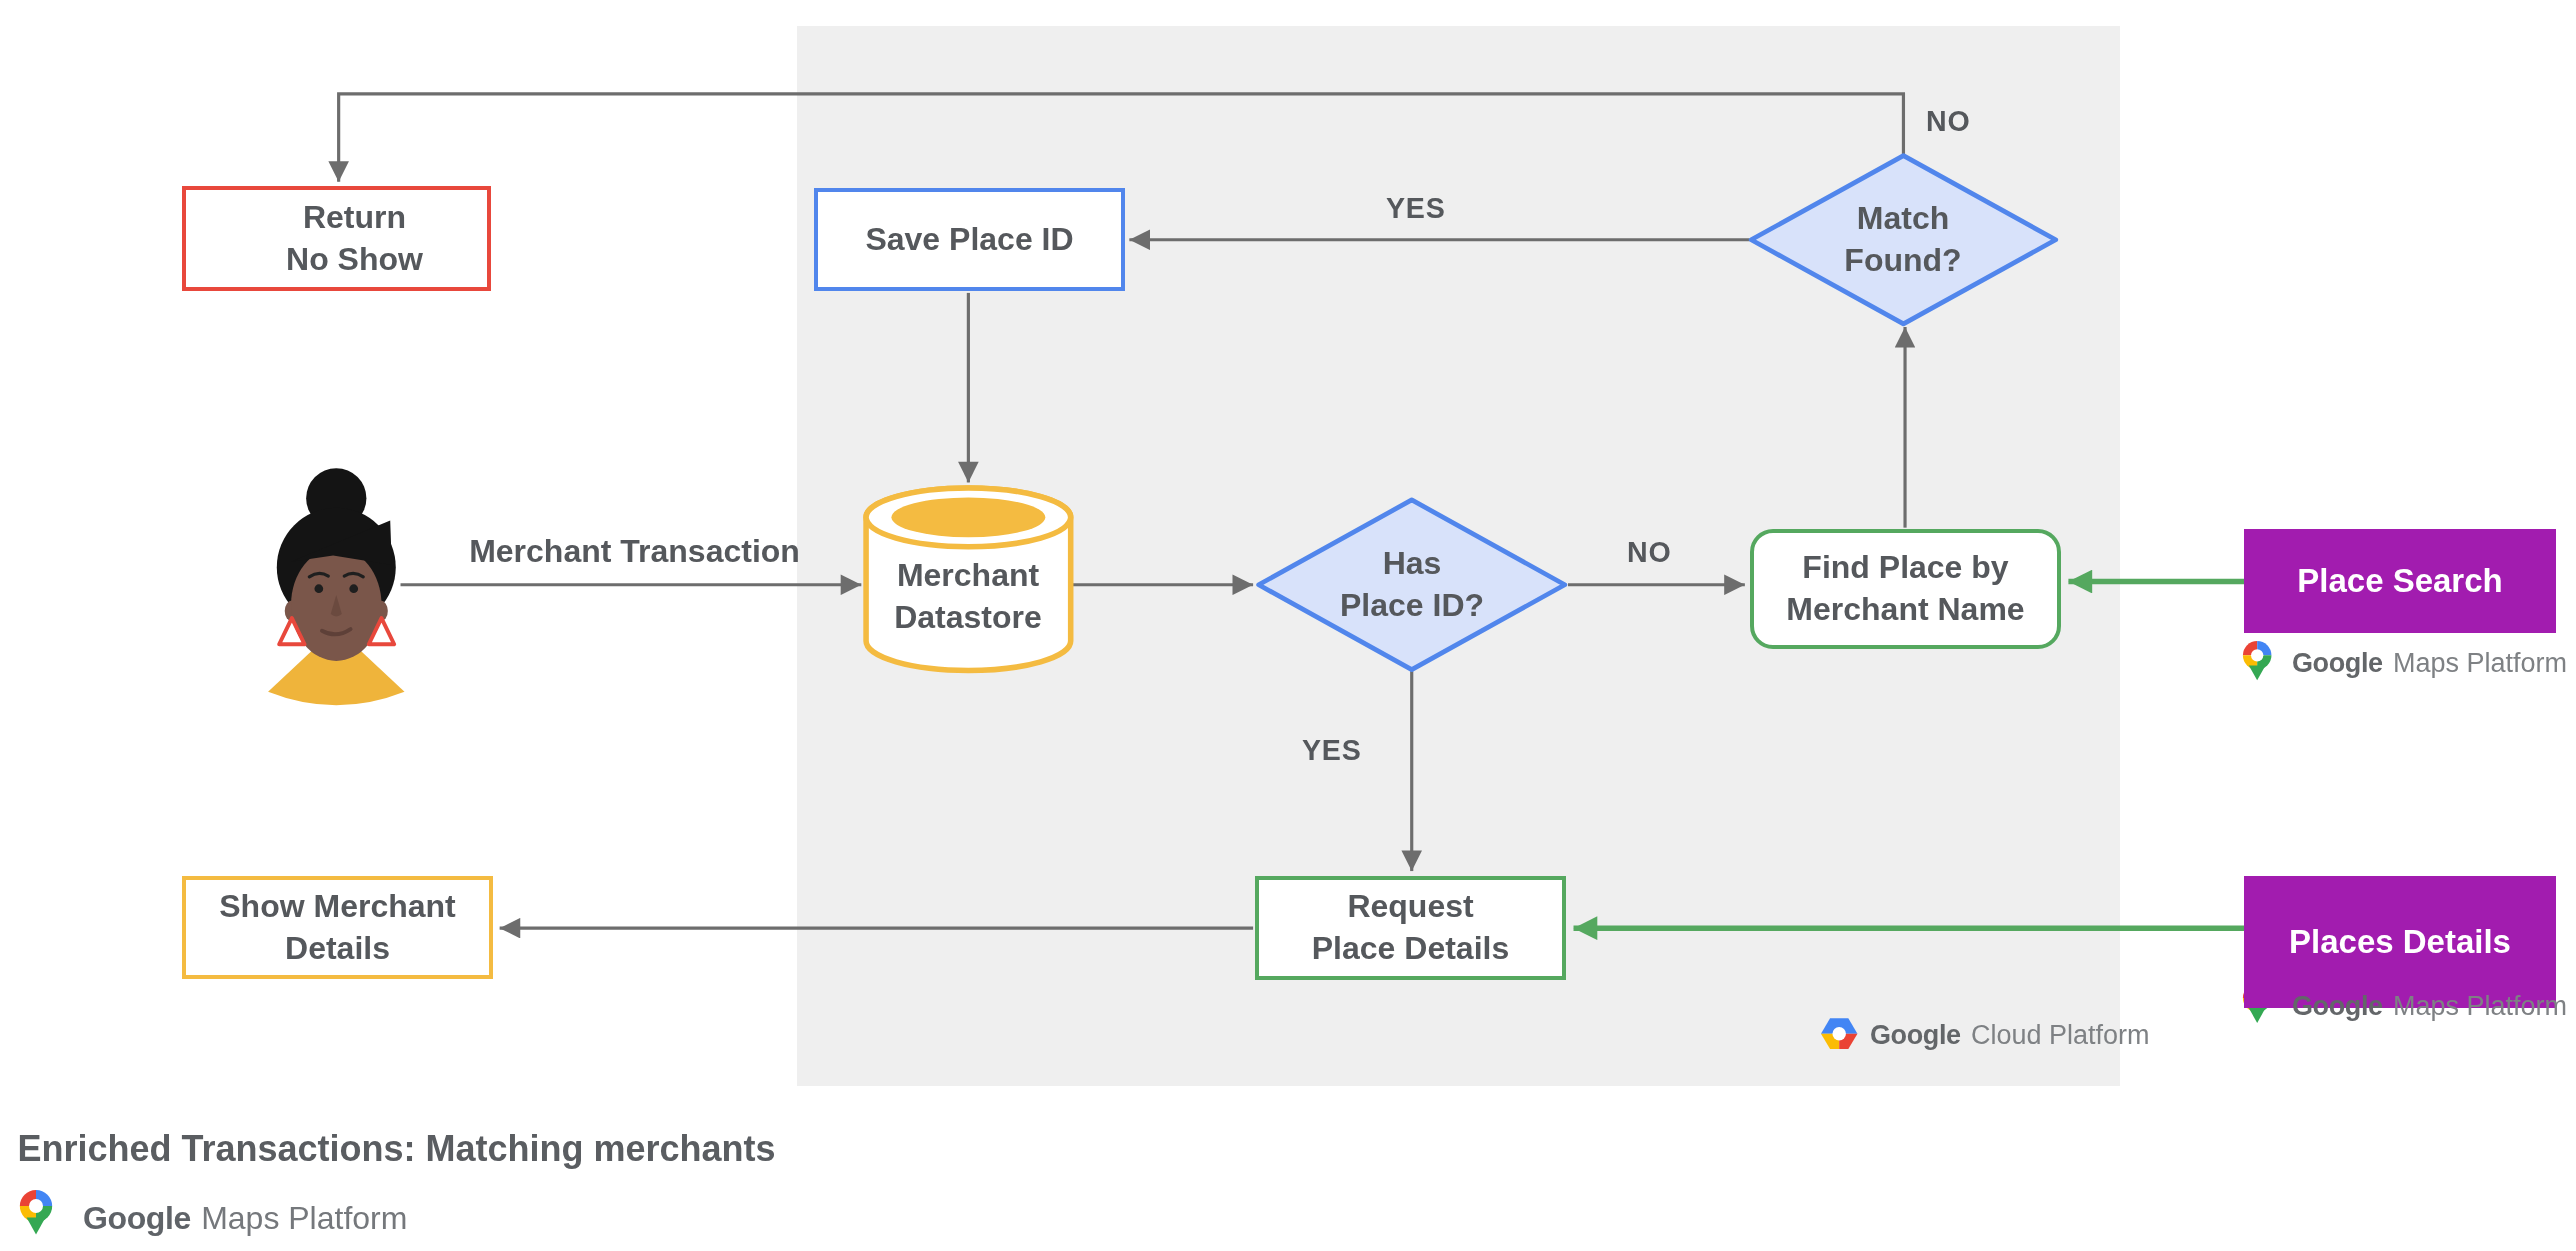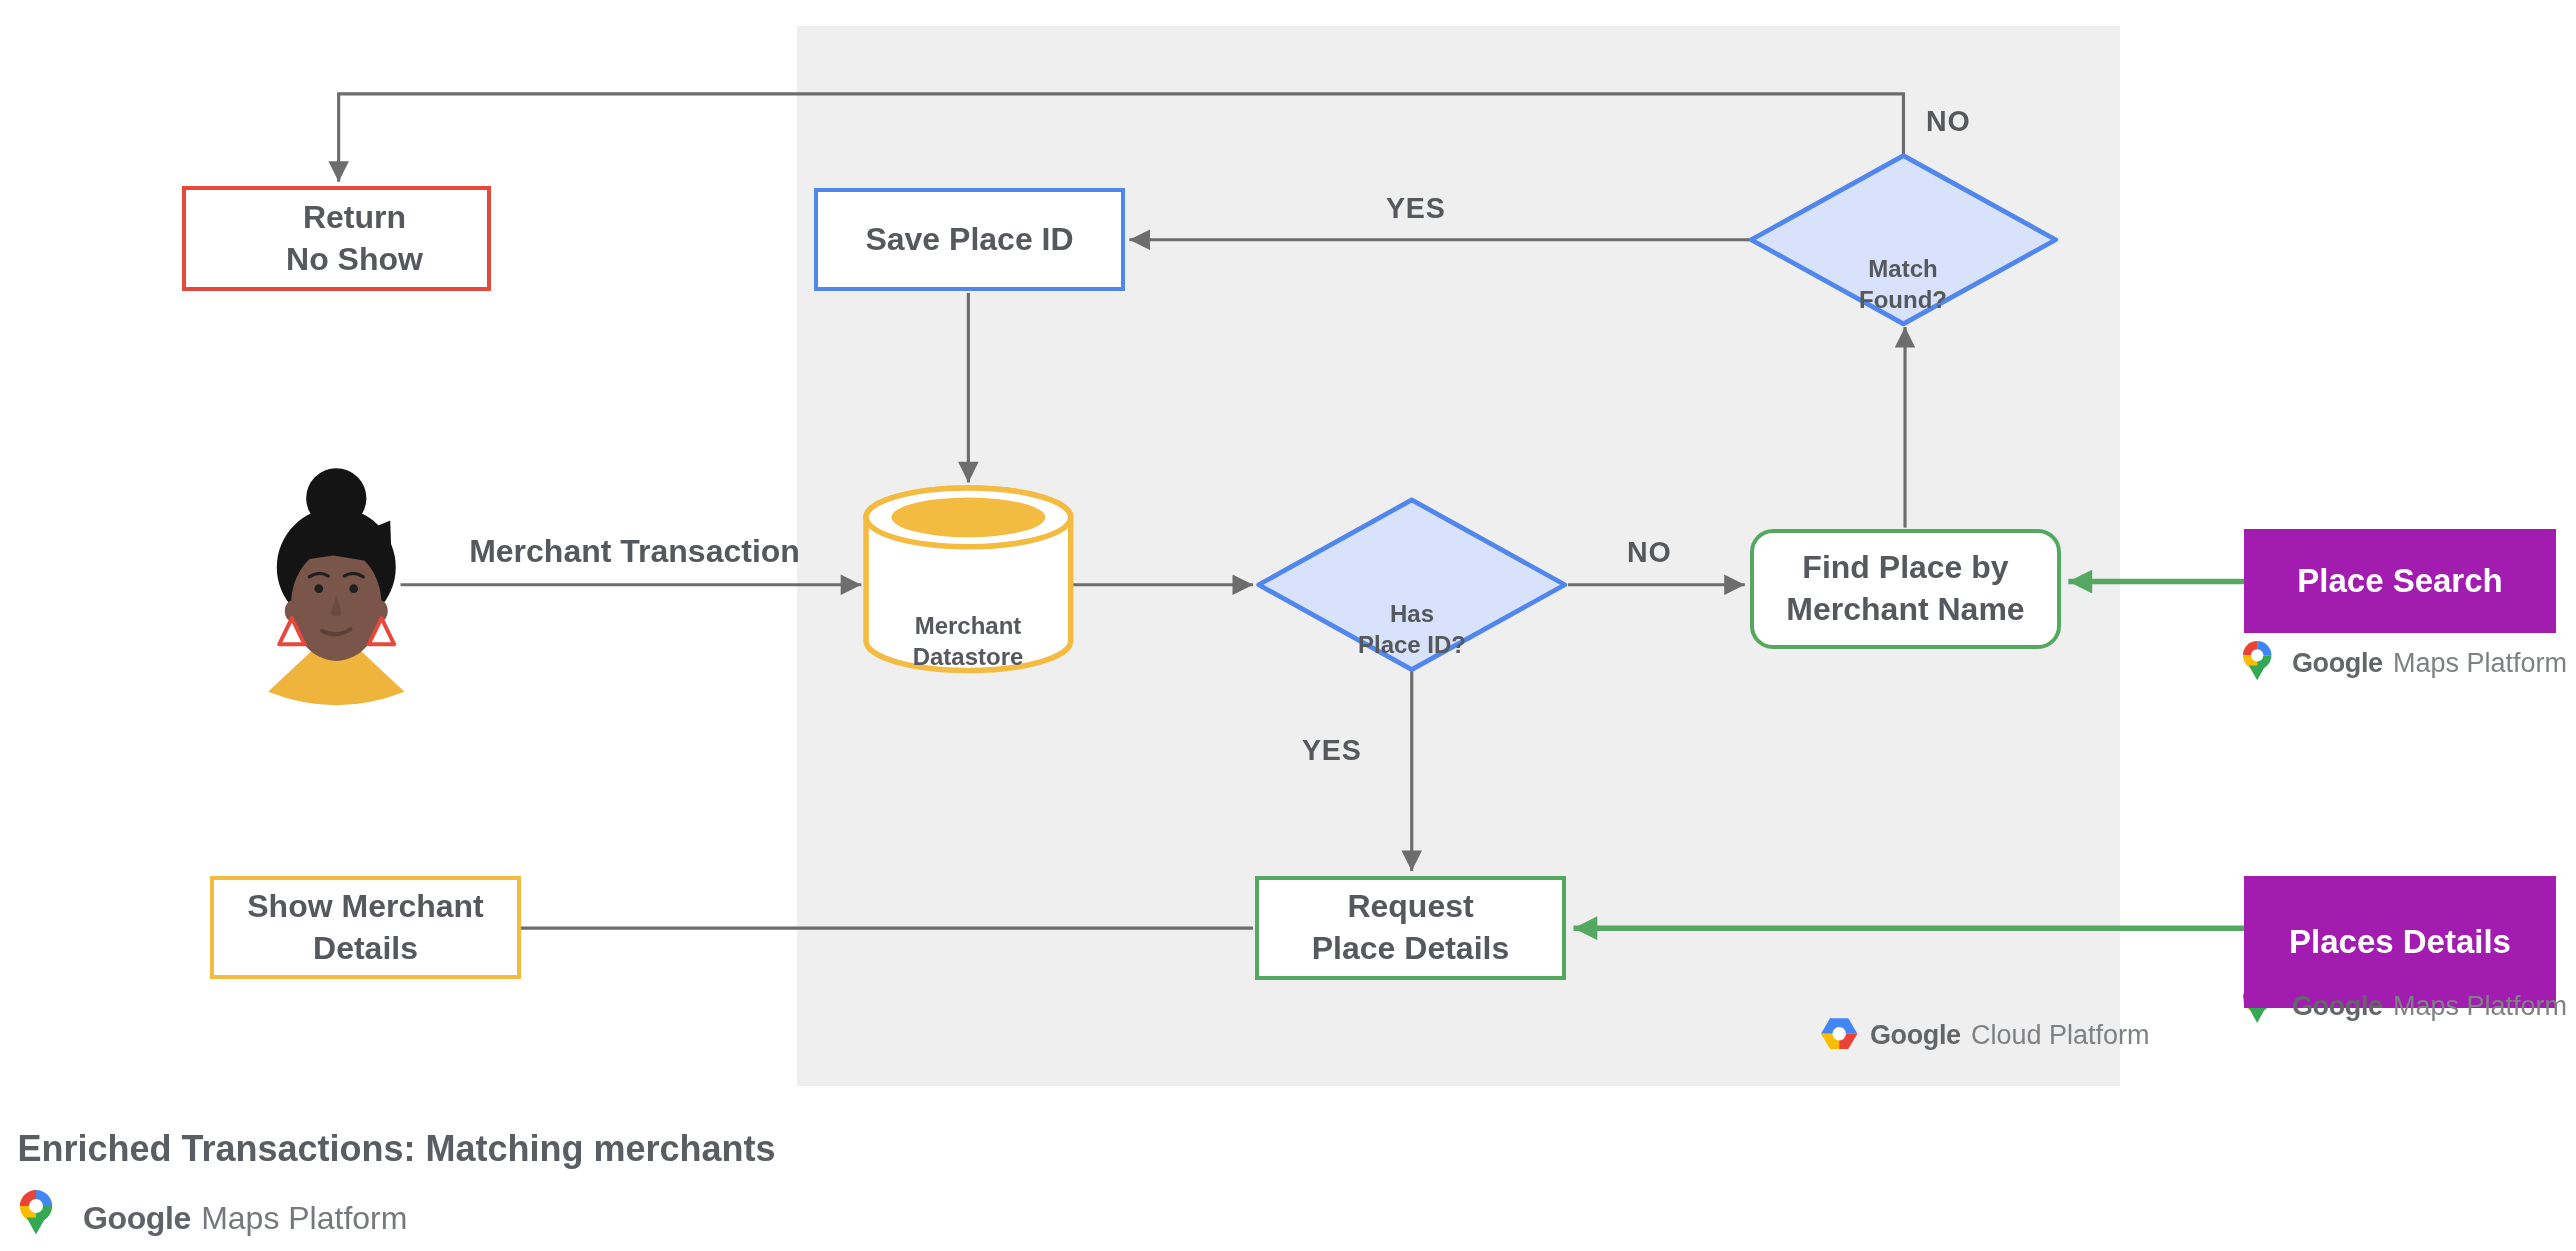--- a/index.html
+++ b/index.html
@@ -11,21 +11,21 @@
         box-sizing:border-box;background:#ffffff;font-weight:700;font-size:32px;line-height:1.3;
         text-align:center;color:#55585C;}
   .node.red{border:4.8px solid #E8483C;}
   .node.blue{border:4.8px solid #5186EC;}
   .node.green{border:4.8px solid #55A85F;}
   .node.yellow{border:4.8px solid #F4BB41;}
   .node.api{background:#a21caf;border:none;color:#ffffff;font-size:33px;}
   .float-label{position:absolute;font-weight:700;font-size:28.6px;color:#55585C;letter-spacing:0.8px;}
   .flow-label{position:absolute;font-weight:700;font-size:32px;color:#55585C;text-align:center;}
   .shape-label{position:absolute;display:flex;flex-direction:column;align-items:center;justify-content:center;
-        font-weight:700;font-size:24px;line-height:1.3;color:#55585C;text-align:center;margin-top:44px;}
+        font-weight:700;font-size:32px;line-height:1.3;color:#55585C;text-align:center;}
   .logo{position:absolute;display:flex;align-items:center;gap:10.3px;text-align:right;}
   .logo .g{font-weight:700;font-size:27px;color:#636669;letter-spacing:-0.4px;}
   .logo .rest{font-weight:400;font-size:27px;color:#7E8184;}
   .logo.big .g{font-size:32px;color:#5F6368;}
   .logo.big .rest{font-size:32px;color:#75787C;}
   .title{position:absolute;left:17.4px;top:1128px;font-weight:700;font-size:36px;color:#5A5D61;}
 </style>
 </head>
 <body>
 
@@ -131,21 +131,21 @@
   <div class="node green" style="left:1750px;top:529px;width:311px;height:120px;border-radius:23px;">
     <span>Find Place by</span>
     <span>Merchant Name</span>
   </div>
 
   <div class="node green" style="left:1255px;top:876px;width:311px;height:104px;">
     <span>Request</span>
     <span>Place Details</span>
   </div>
 
-  <div class="node yellow" style="left:182px;top:876px;width:311px;height:103px;margin-left:28px;">
+  <div class="node yellow" style="left:182px;top:876px;width:311px;height:103px;">
     <span>Show Merchant</span>
     <span>Details</span>
   </div>
 
   <div class="node api" style="left:2244px;top:529px;width:312px;height:104px;">
     <span>Place Search</span>
   </div>
 
   <div class="node api" style="left:2244px;top:876px;width:312px;height:132px;align-items:center;">
     <span>Places Details</span>

